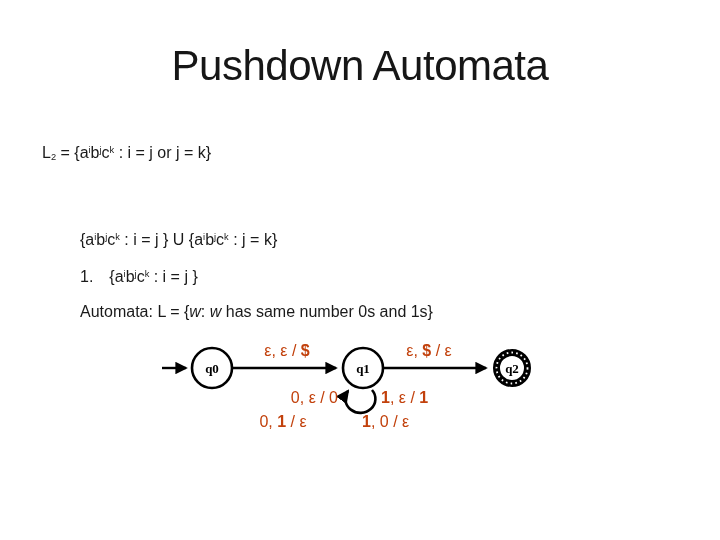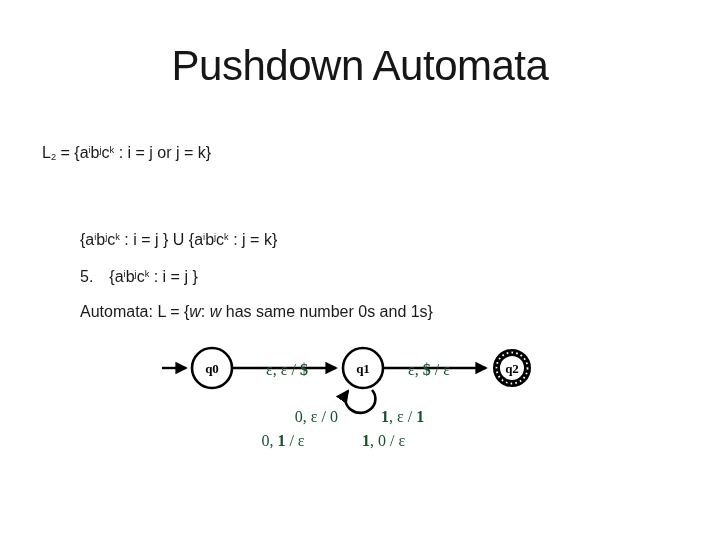--- a/index.html
+++ b/index.html
@@ -46,26 +46,25 @@
   .diagram {
     position: absolute;
     left: 0;
     top: 330px;
     width: 720px;
     height: 120px;
   }
   .diagram svg { position: absolute; left: 0; top: 0; }
   .edge-label {
     position: absolute;
-    font-family: Liberation Serif, serif;
+    font-family: Liberation Sans, sans-serif;
     font-size: 16px;
     line-height: 17px;
-    color: #14532d;
+    color: #c2410c;
     white-space: pre;
-    margin-top: 19px;
   }
   .lbl-e01 { left: 246px; top: 12px; width: 82px; text-align: center; }
   .lbl-e12 { left: 388px; top: 12px; width: 82px; text-align: center; }
   .lbl-loop-l1 { left: 262px; top: 59px; width: 76px; text-align: right; }
   .lbl-loop-l2 { left: 245px; top: 83px; width: 76px; text-align: center; }
   .lbl-loop-r1 { left: 381px; top: 59px; width: 80px; text-align: left; }
   .lbl-loop-r2 { left: 362px; top: 83px; width: 80px; text-align: left; }
 
   .state-label {
     font-family: "Liberation Serif", serif;
@@ -78,21 +77,21 @@
 
 <div class="slide">
 
   <div class="title">Pushdown Automata</div>
 
   <div class="textline l2-line"><span>L</span><span class="m-sub">2</span><span> = {a</span><span class="m-sup">i</span><span>b</span><span class="m-sup">j</span><span>c</span><span class="m-sup">k</span><span> : i = j or j = k}</span></div>
 
 
   <div class="textline line-union"><span>{a</span><span class="m-sup">i</span><span>b</span><span class="m-sup">j</span><span>c</span><span class="m-sup">k</span><span> : i = j } U {a</span><span class="m-sup">i</span><span>b</span><span class="m-sup">j</span><span>c</span><span class="m-sup">k</span><span> : j = k}</span></div>
 
-  <div class="textline line-case1"><span>5.  {a</span><span class="m-sup">i</span><span>b</span><span class="m-sup">j</span><span>c</span><span class="m-sup">k</span><span> : i = j }</span></div>
+  <div class="textline line-case1"><span>1.  {a</span><span class="m-sup">i</span><span>b</span><span class="m-sup">j</span><span>c</span><span class="m-sup">k</span><span> : i = j }</span></div>
 
   <div class="textline line-lecture"><span>Automata: L = {</span><span class="m-i">w</span><span>: </span><span class="m-i">w</span><span> has same number 0s and 1s}</span></div>
 
   <div class="diagram">
 
     <svg width="720" height="120" viewBox="0 330 720 120">
       <defs>
         <marker id="arr" viewBox="0 0 10 10" refX="8.5" refY="5" markerWidth="5.2" markerHeight="5.2" orient="auto">
           <path d="M0,0 L10,5 L0,10 z" fill="#000"></path>
         </marker>

